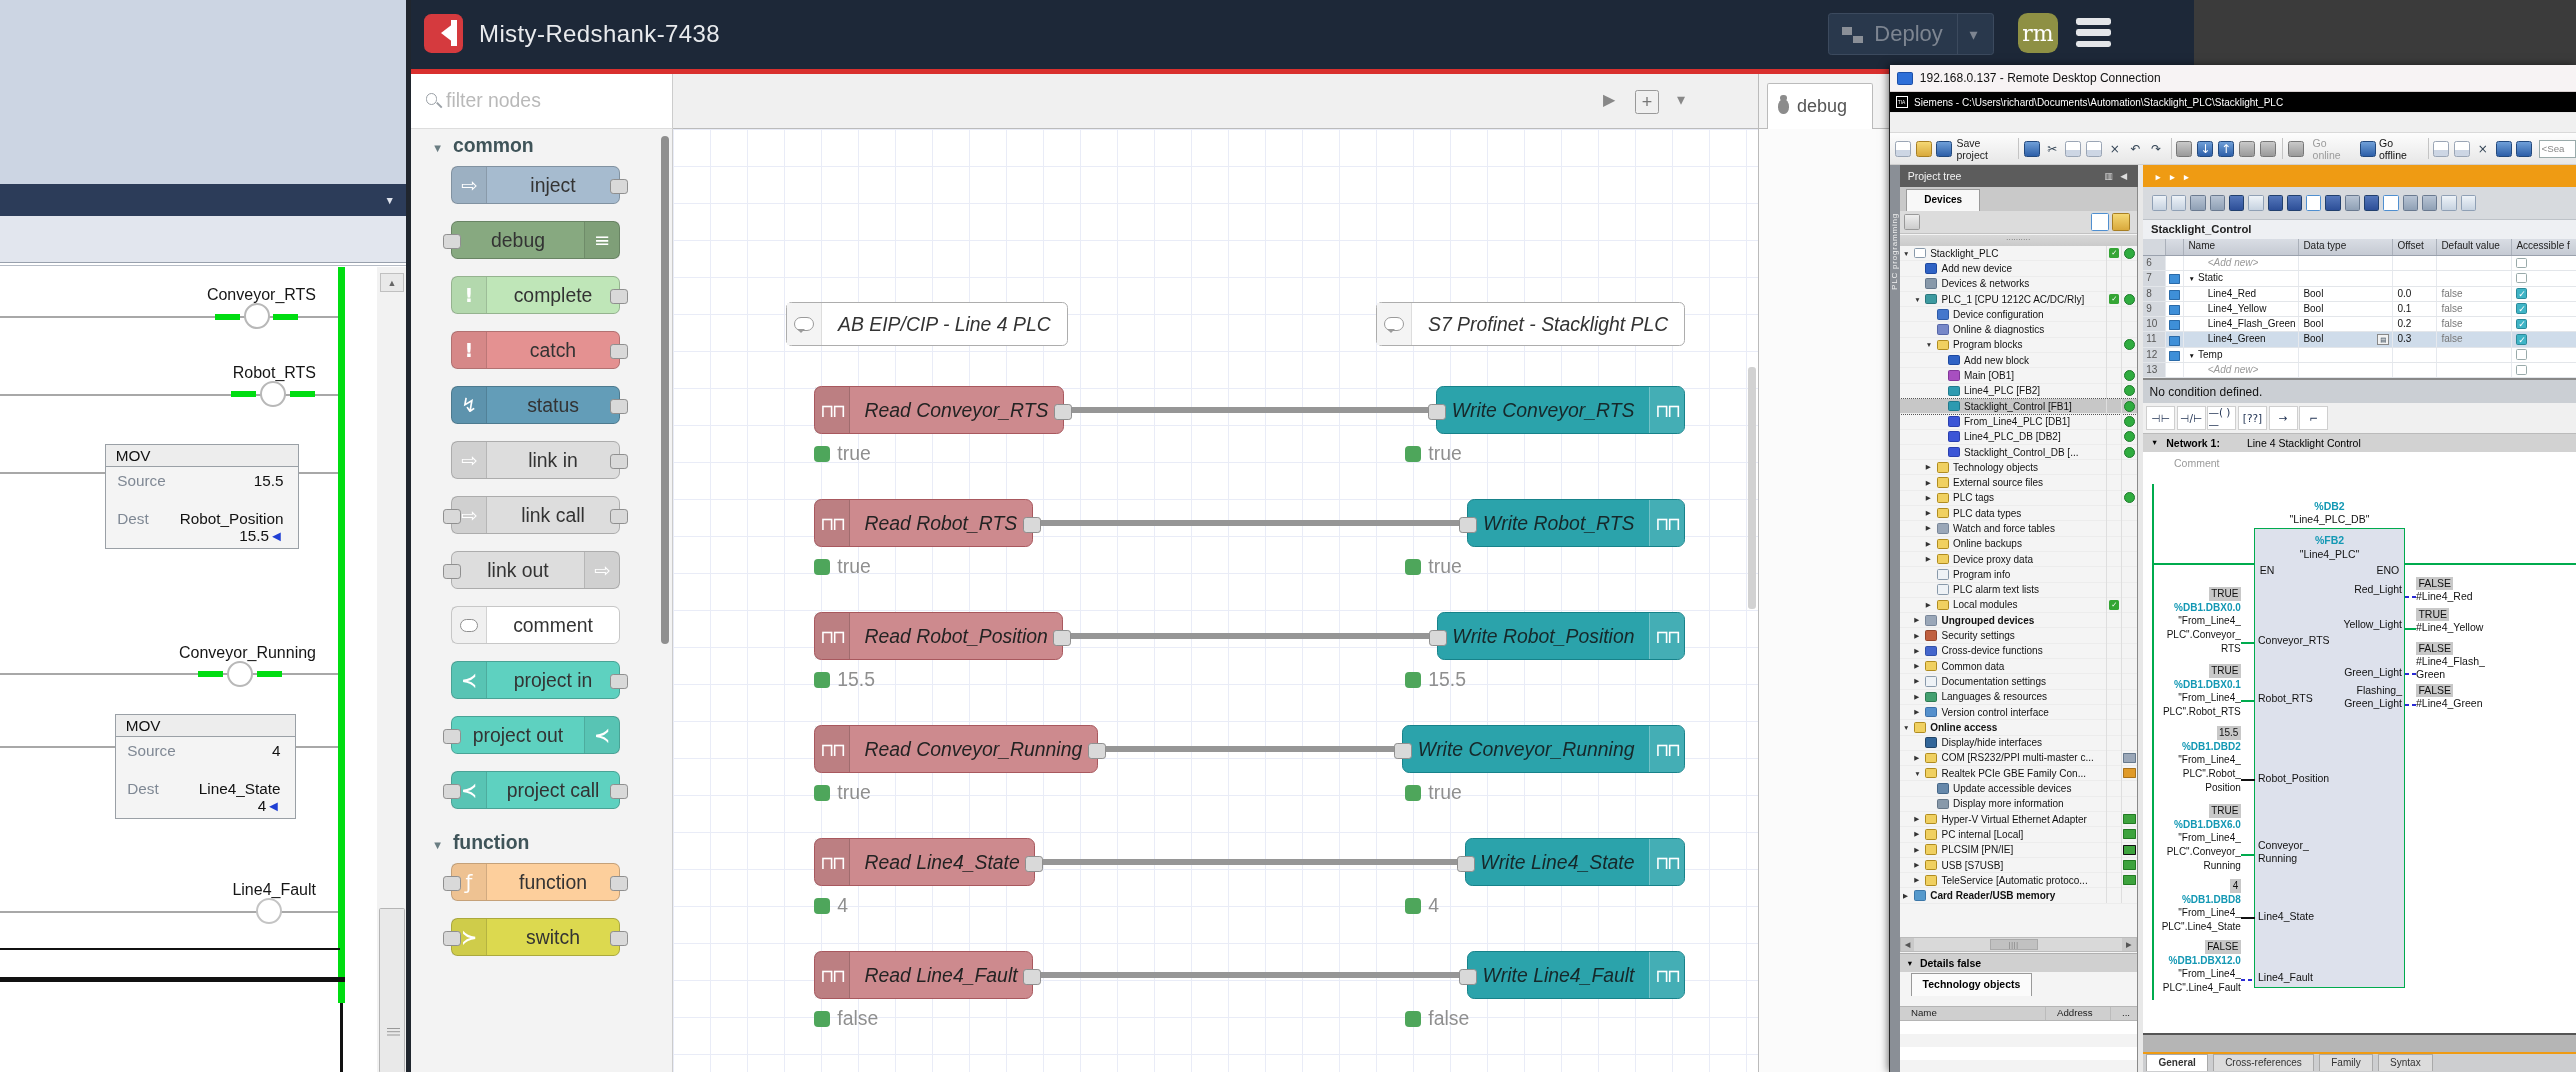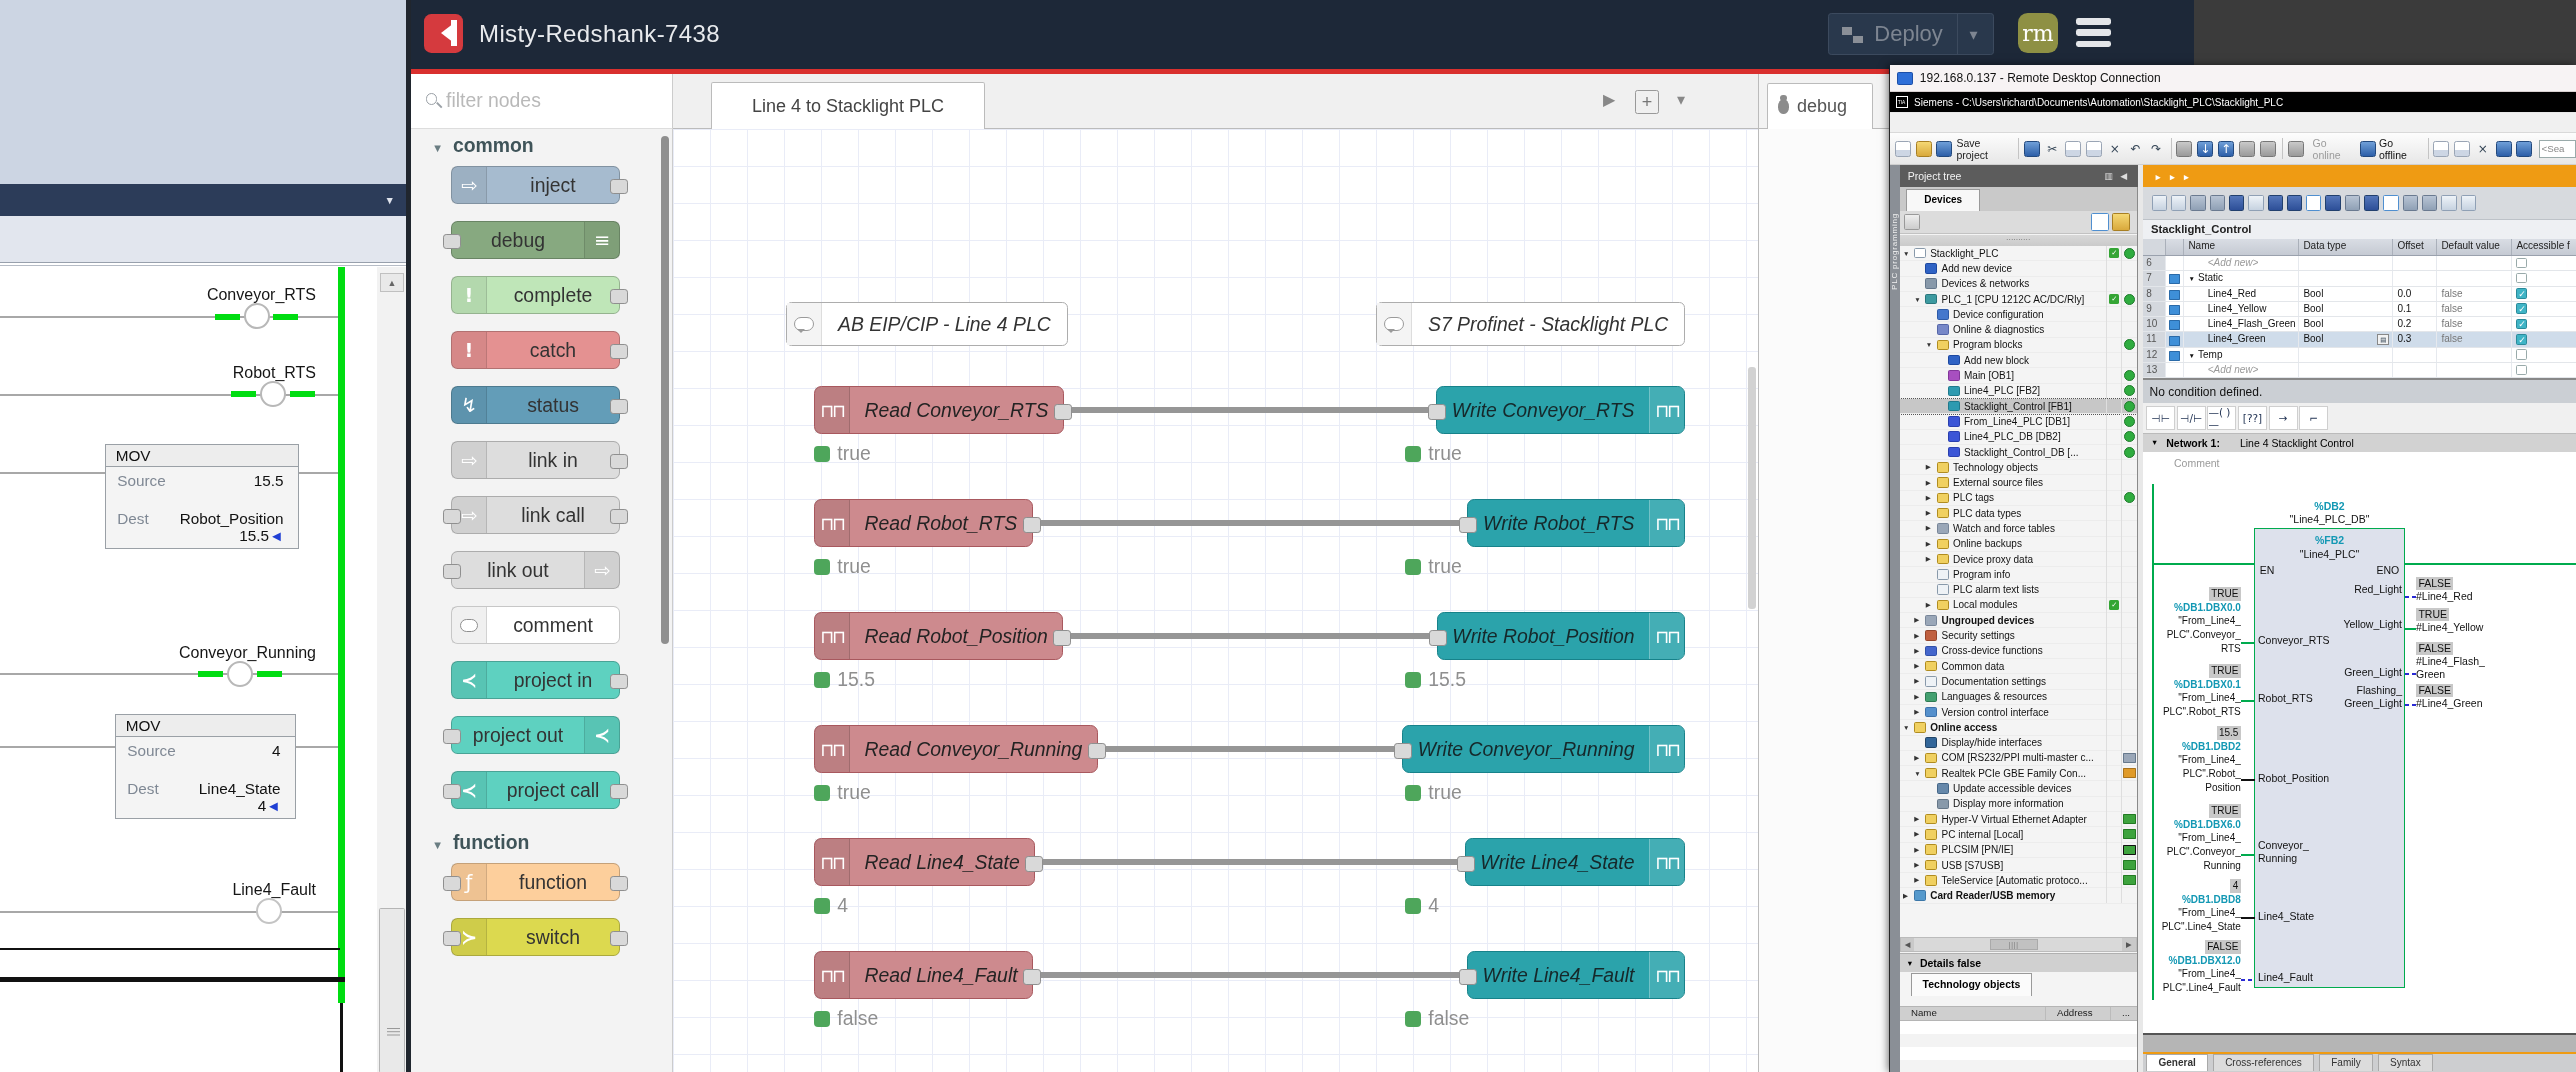--- a/index.html
+++ b/index.html
@@ -241,21 +241,21 @@
 .accbox{display:inline-block;width:10.5px;height:10.5px;margin-top:1.6px;border:0.8px solid #9aa;background:#fff;border-radius:1.6px}
 .trow2[data-acc="1"] .accbox{background:#3fb4c6;border-color:#2a8a9a;position:relative}
 .trow2[data-acc="1"] .accbox::before{content:"✓";position:absolute;left:0.8px;top:-2.4px;color:#fff;font-size:9px}
 .ddbtn{position:absolute;right:2.4px;top:1.6px;width:12px;height:11.3px;background:#f2f2f2;border:0.8px solid #888;font-size:6.5px;line-height:10.5px;text-align:center;color:#345}
 .tbl-end{position:absolute;left:0;top:191px;width:100%;height:1.6px;background:#888}
 .nocond{position:absolute;left:0;top:193px;width:100%;height:23.4px;background:#cbcfd4;font-size:12px;color:#111;padding:4.8px 0 0 6.5px}
 .ladtools{position:absolute;left:0;top:216px;width:100%;height:30px;background:#f0f0f0;display:flex;align-items:center;padding-left:3.2px}
 .lbtn{width:29px;height:23.4px;background:#fff;border:0.8px solid #cfcfcf;margin-right:1.6px;display:flex;align-items:center;justify-content:center;font-size:10.5px;color:#1d2f50;font-family:"DejaVu Sans",sans-serif}
 .nethdr{position:absolute;left:0;top:246px;width:100%;height:18.5px;background:#d2d2d2;border-top:0.8px solid #bbb;display:flex;align-items:center;font-size:10.5px}
 .nethdr .nv{font-size:7.3px;padding:0 8px}
-.nethdr .nb{font-weight:bold;margin-right:20px}
+.nethdr .nb{font-weight:bold;margin-right:27px}
 .netcmt{position:absolute;left:0;top:265px;width:100%;height:22px;background:#fff;border-bottom:0.8px solid #ccc;color:#9a9a9a;font-size:10.5px;padding:4.8px 0 0 31px}
 .lad{position:absolute;left:0;top:286px;width:100%;height:560px;background:#fff}
 .rail2{position:absolute;left:9px;top:10.5px;width:1.6px;height:516px;background:#00ab4e}
 .fbbox{position:absolute;left:111px;top:55px;width:151px;height:460px;background:#dde1ec;border:1.6px solid #00ab4e}
 .fbdb{position:absolute;left:111px;top:27px;width:151px;text-align:center;color:#1398b4;font-weight:bold;font-size:10.5px}
 .fbdbn{position:absolute;left:111px;top:40px;width:151px;text-align:center;color:#111;font-size:10.5px}
 .fbt1{position:absolute;left:0;top:4.8px;width:100%;text-align:center;color:#1398b4;font-weight:bold;font-size:10.5px}
 .fbt2{position:absolute;left:0;top:18.5px;width:100%;text-align:center;color:#111;font-size:10.5px}
 .enl{position:absolute;left:4.8px;top:35px;font-size:10.5px;color:#111}
 .enol{position:absolute;right:4.8px;top:35px;font-size:10.5px;color:#111}
@@ -396,21 +396,20 @@
       </div>
     <div id="nr-red" style="background: rgb(217, 48, 46);"></div>
   </div>
 
   <div id="nrbody">
     <div class="nr-searchrow">
       <span class="mag"></span>
       <span class="searchtext">filter nodes</span>
     </div>
     <div class="nr-tabbar">
-      <div class="nr-tab">Line 4 to Stacklight PLC</div>
       <span class="tb-btn tb-play">▶</span>
       <span class="tb-btn tb-plus">+</span>
       <span class="tb-btn tb-caret">▾</span>
     </div>
 
     <div id="palette">
       <div class="psec"><span class="chev">▼</span><span>common</span></div>
       <div class="pitems">
 
           <div class="pitem" data-side="l" data-ports="r" data-icon="inject-icon" style="background: rgb(166, 187, 207);">

